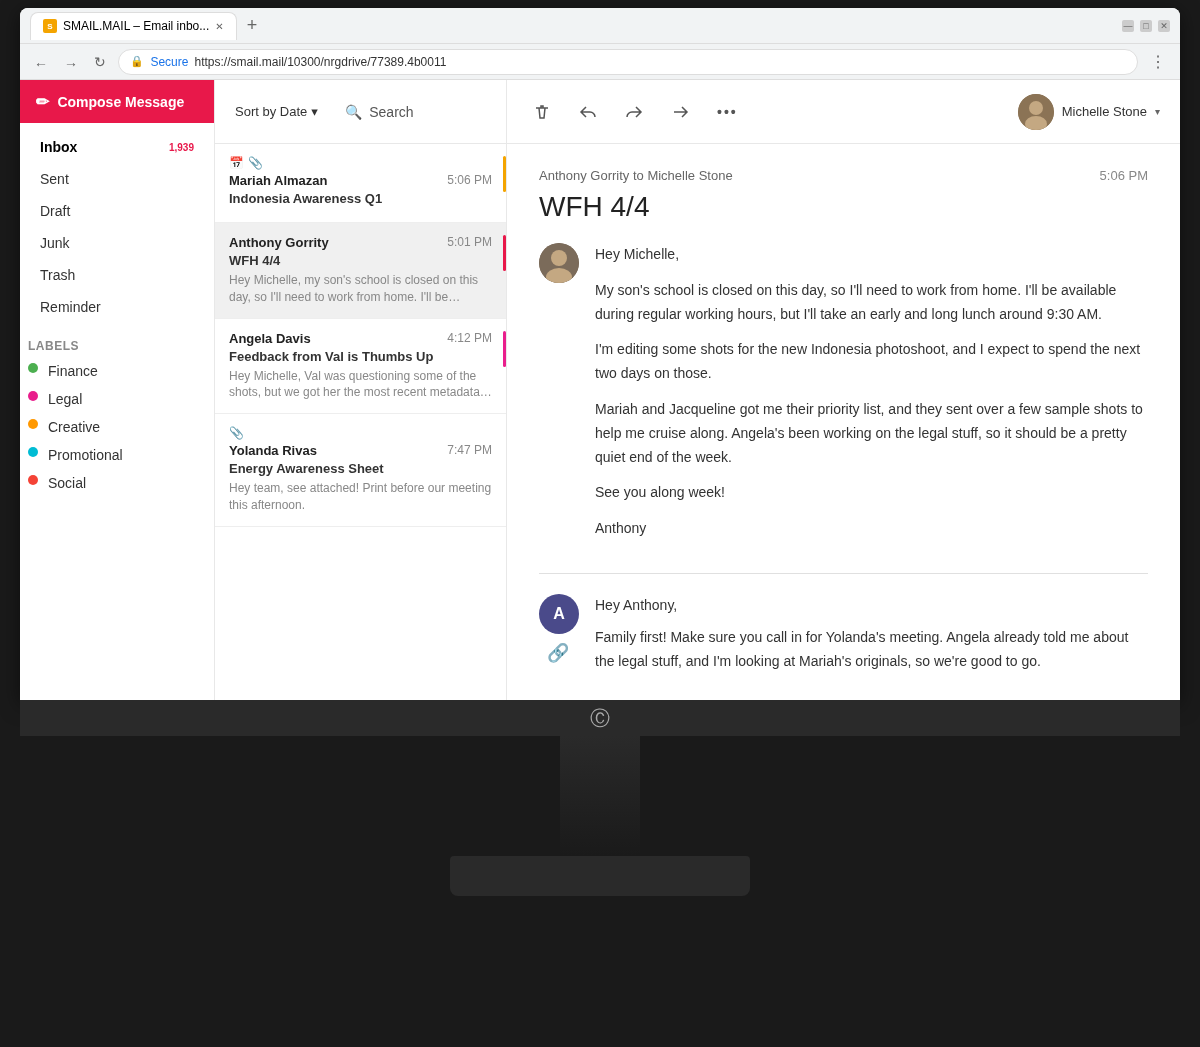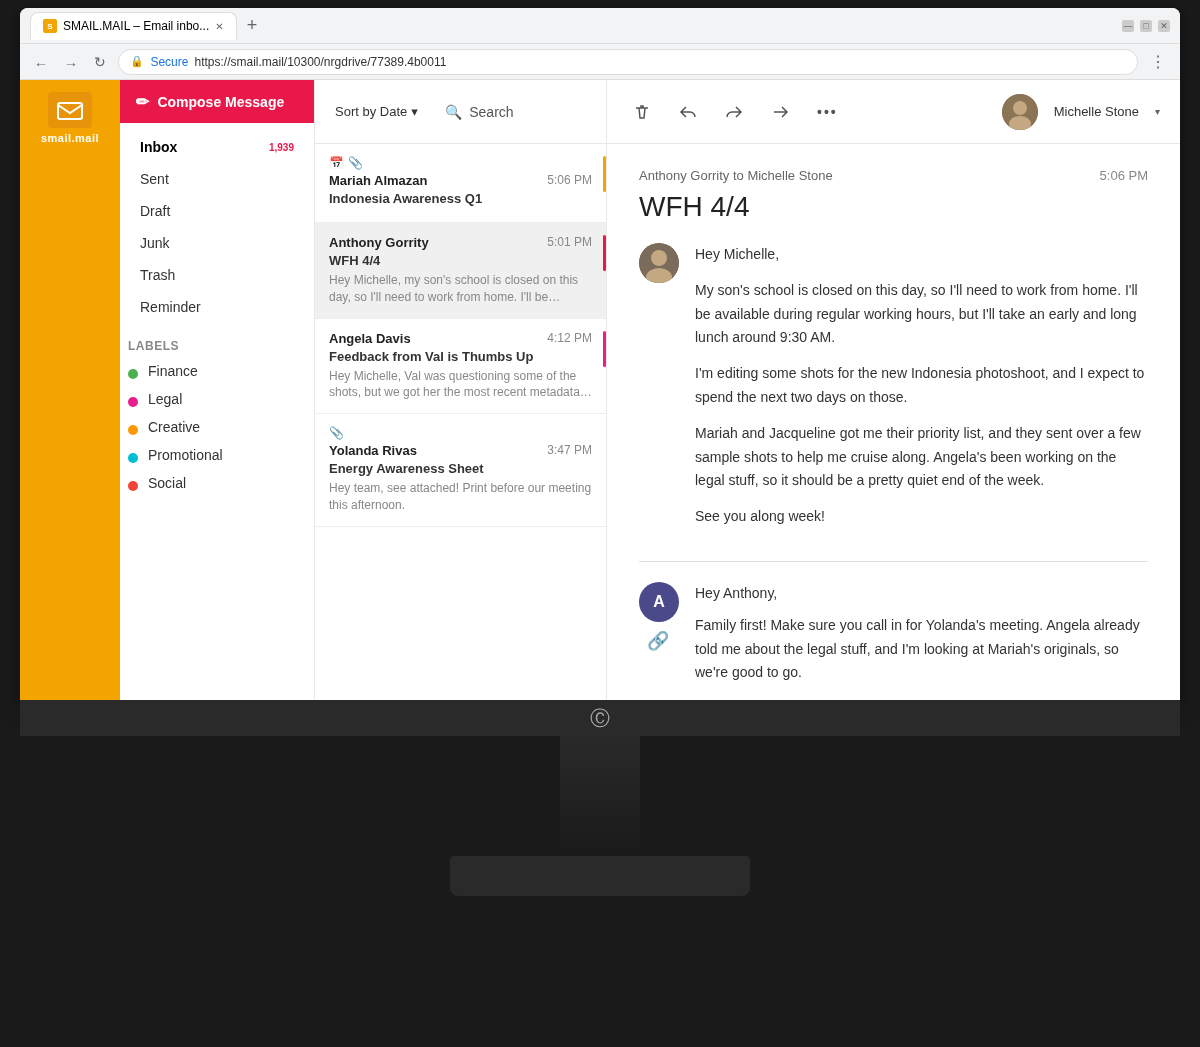--- a/index.html
+++ b/index.html
@@ -230,21 +230,21 @@
     .labels-title {
       font-size: 12px;
       color: #888;
       font-weight: 600;
       text-transform: uppercase;
       letter-spacing: 0.5px;
       margin-bottom: 4px;
     }
     .label-item {
       display: flex;
-      align-items: flex-end;
+      align-items: flex-start;
       gap: 10px;
       padding: 6px 0;
       cursor: pointer;
       font-size: 14px;
       color: #333;
     }
     .label-dot {
       width: 10px;
       height: 10px;
       border-radius: 50%;
@@ -382,21 +382,21 @@
       padding: 6px;
       border-radius: 4px;
       display: flex;
       align-items: center;
     }
     .toolbar-spacer { flex: 1; }
 
     .user-profile {
       display: flex;
       align-items: center;
-      gap: 16px;
+      gap: 8px;
       cursor: pointer;
     }
     .user-avatar {
       width: 36px;
       height: 36px;
       border-radius: 50%;
       background: #8B7355;
       overflow: hidden;
       display: flex;
       align-items: center;
@@ -554,31 +554,20 @@
       <div class="address-bar">
         <span class="secure-icon">🔒</span>
         <span style="color:#1a73e8;font-size:12px;">Secure</span>
         <span>https://smail.mail/10300/nrgdrive/77389.4b0011</span>
       </div>
       <button class="kebab-btn">⋮</button>
     </div>
 
     <div class="app-container">
 
-      <div class="sidebar">
-        <div class="sidebar-logo">
-          <div class="logo-icon">
-            <svg width="28" height="22" viewBox="0 0 28 22" fill="none">
-              <rect x="2" y="4" width="24" height="16" rx="2" fill="none" stroke="white" stroke-width="2"></rect>
-              <path d="M2 6l12 8 12-8" stroke="white" stroke-width="2" fill="none"></path>
-            </svg>
-          </div>
-          <span class="logo-text">smail.mail</span>
-        </div>
-      </div>
 
       <div class="left-nav">
         <button class="compose-btn">
           <span class="compose-icon">✏</span>
           <span>Compose Message</span>
         </button>
 
         <ul class="nav-items">
           <li class="nav-item active">
             <span>Inbox</span>
@@ -672,21 +661,21 @@
             <div class="email-preview">Hey Michelle, Val was questioning some of the shots, but we got her the most recent metadata, and she said...</div>
             <div class="email-indicator" style="background:#e91e8c;"></div>
           </div>
 
           <div class="email-item">
             <div class="email-icons">
               <span class="email-icon-small">📎</span>
             </div>
             <div class="email-item-header">
               <span class="email-sender">Yolanda Rivas</span>
-              <span class="email-time">3:47 PM</span>
+              <span class="email-time">7:47 PM</span>
             </div>
             <div class="email-subject">Energy Awareness Sheet</div>
             <div class="email-preview">Hey team, see attached! Print before our meeting this afternoon.</div>
           </div>
         </div>
       </div>
 
       <div class="email-detail-panel">
 
         <div class="detail-toolbar">
@@ -742,20 +731,21 @@
                 <circle cx="20" cy="15" r="8" fill="#c4a882"></circle>
                 <ellipse cx="20" cy="34" rx="13" ry="9" fill="#c4a882"></ellipse>
               </svg>
             </div>
             <div class="email-body-text">
               <p>Hey Michelle,</p>
               <p>My son's school is closed on this day, so I'll need to work from home. I'll be available during regular working hours, but I'll take an early and long lunch around 9:30 AM.</p>
               <p>I'm editing some shots for the new Indonesia photoshoot, and I expect to spend the next two days on those.</p>
               <p>Mariah and Jacqueline got me their priority list, and they sent over a few sample shots to help me cruise along. Angela's been working on the legal stuff, so it should be a pretty quiet end of the week.</p>
               <p>See you along week!</p>
+              <p>Anthony</p>
             </div>
           </div>
 
           <div class="email-divider"></div>
 
           <div class="reply-section">
             <div style="display:flex;flex-direction:column;gap:8px;align-items:center;">
               <div class="reply-avatar">A</div>
               <span style="font-size:18px;color:#888;">🔗</span>
             </div>

